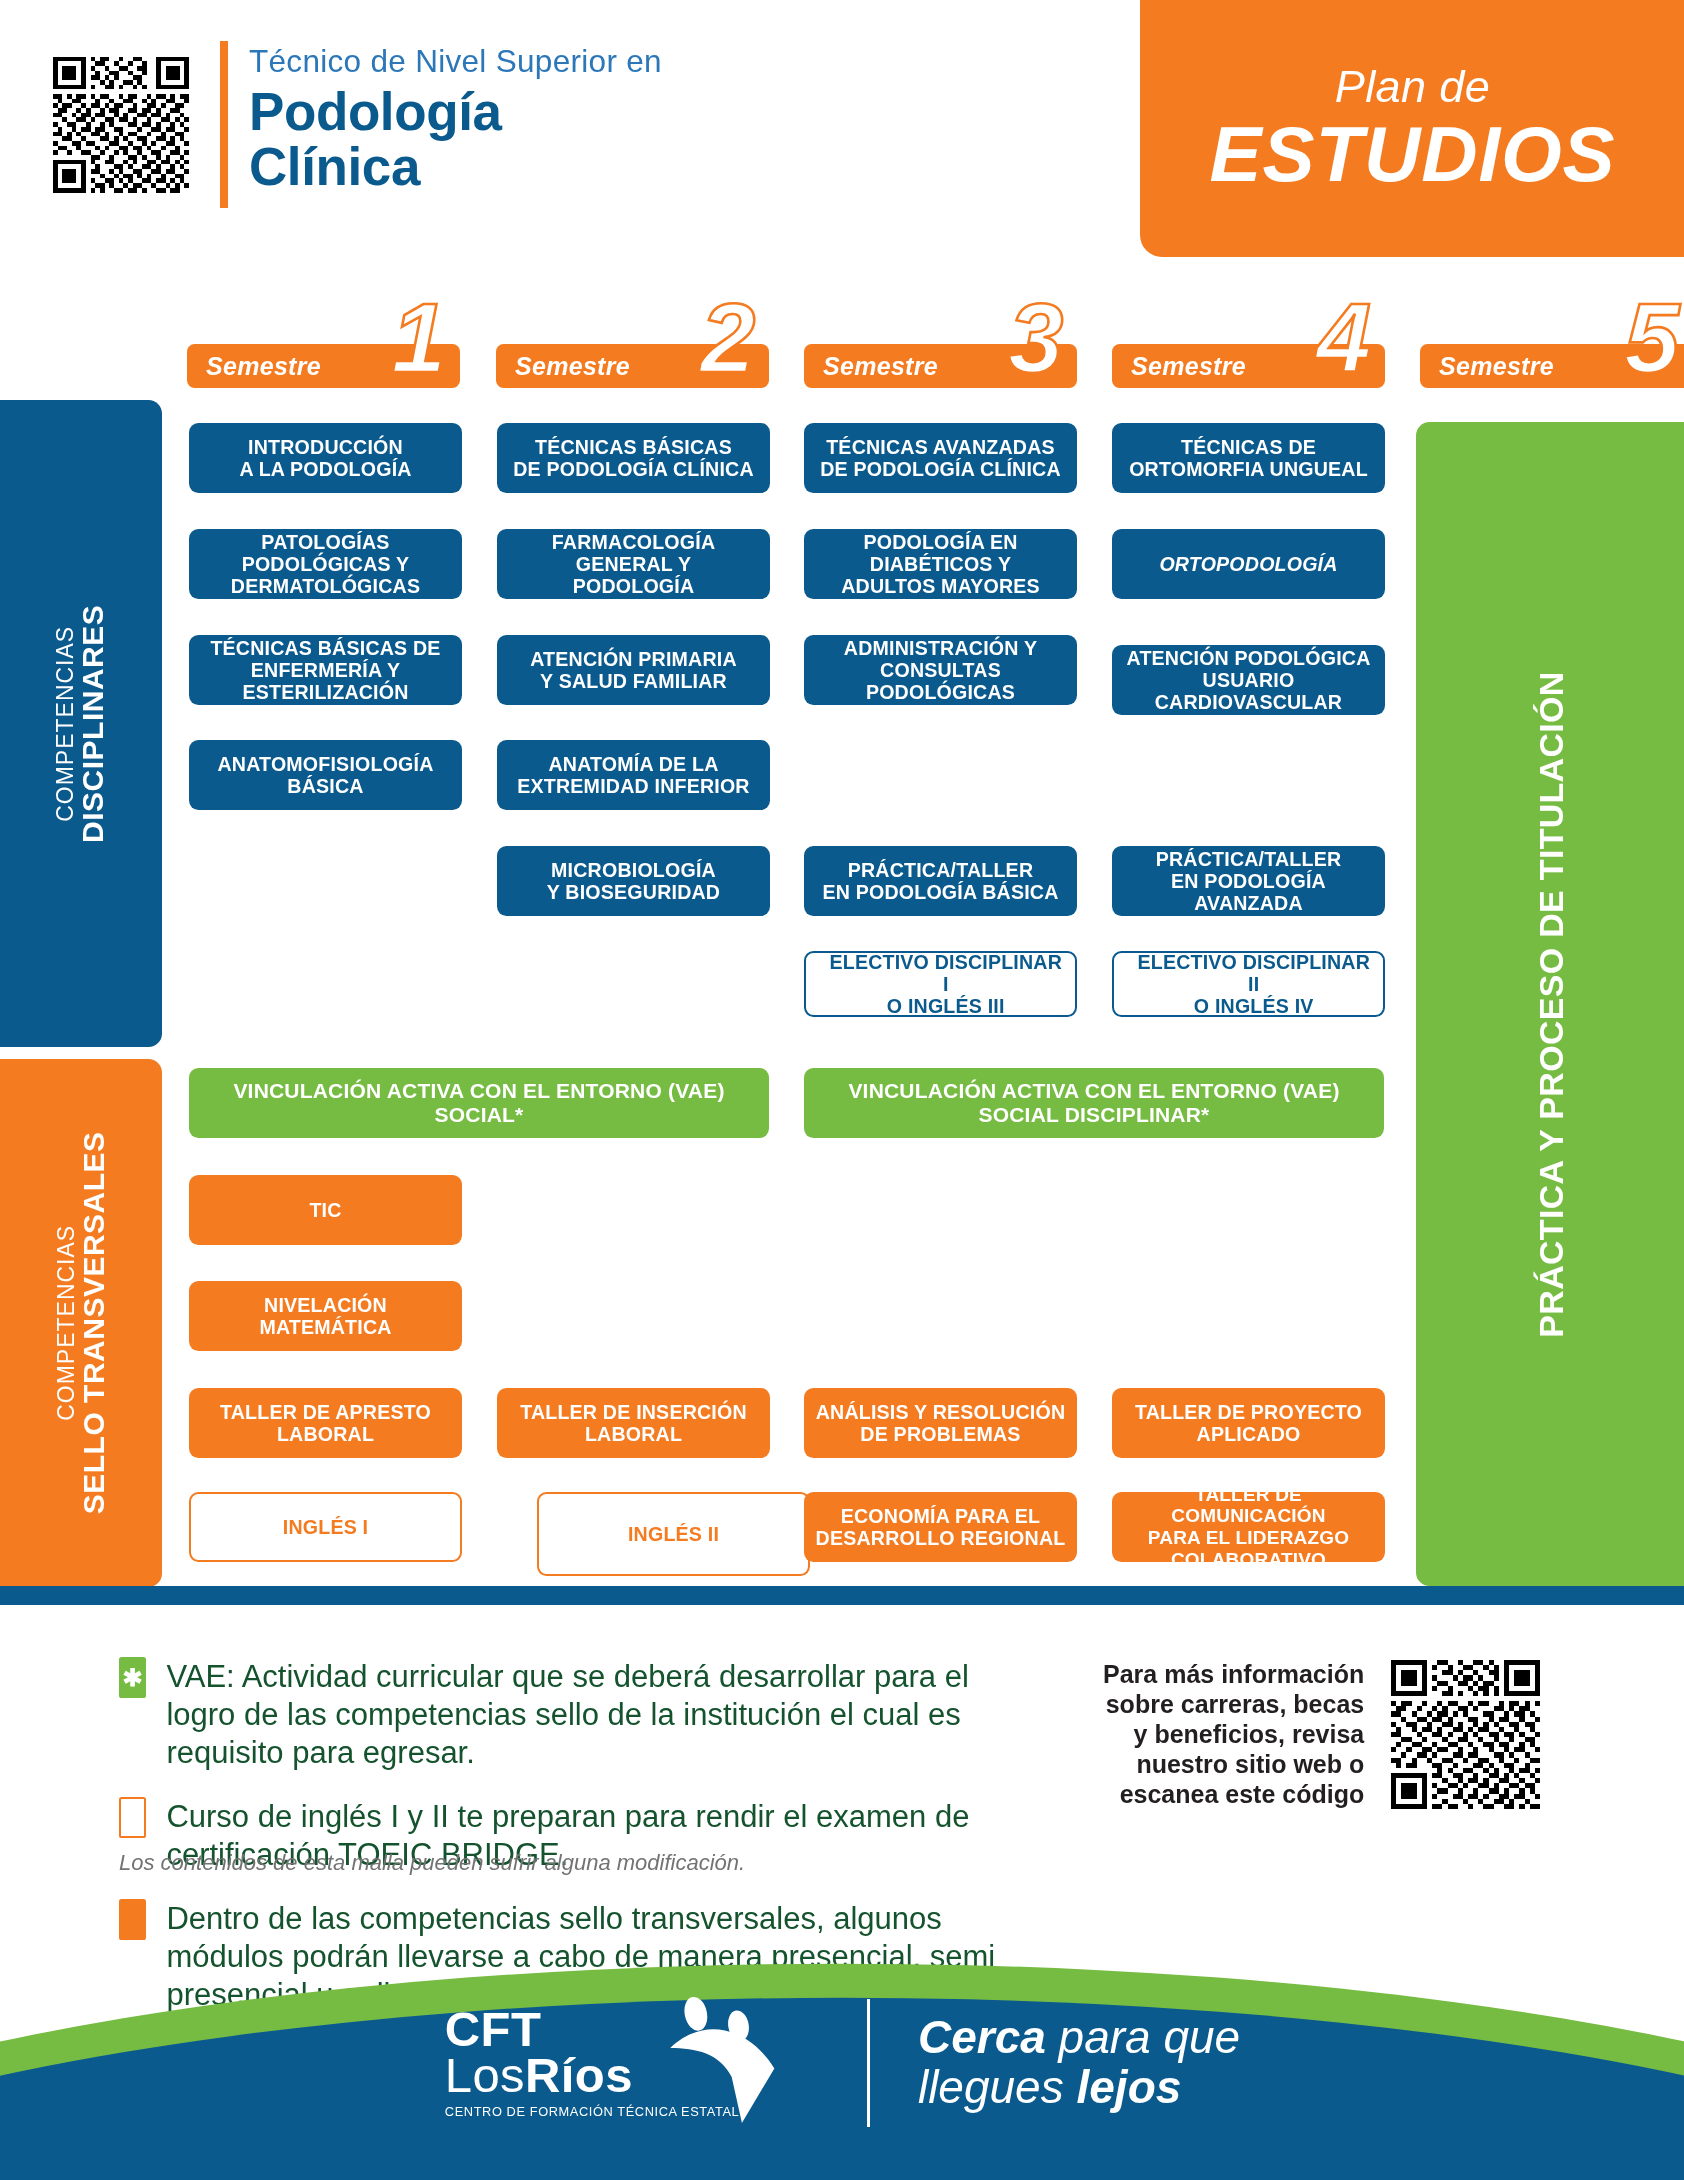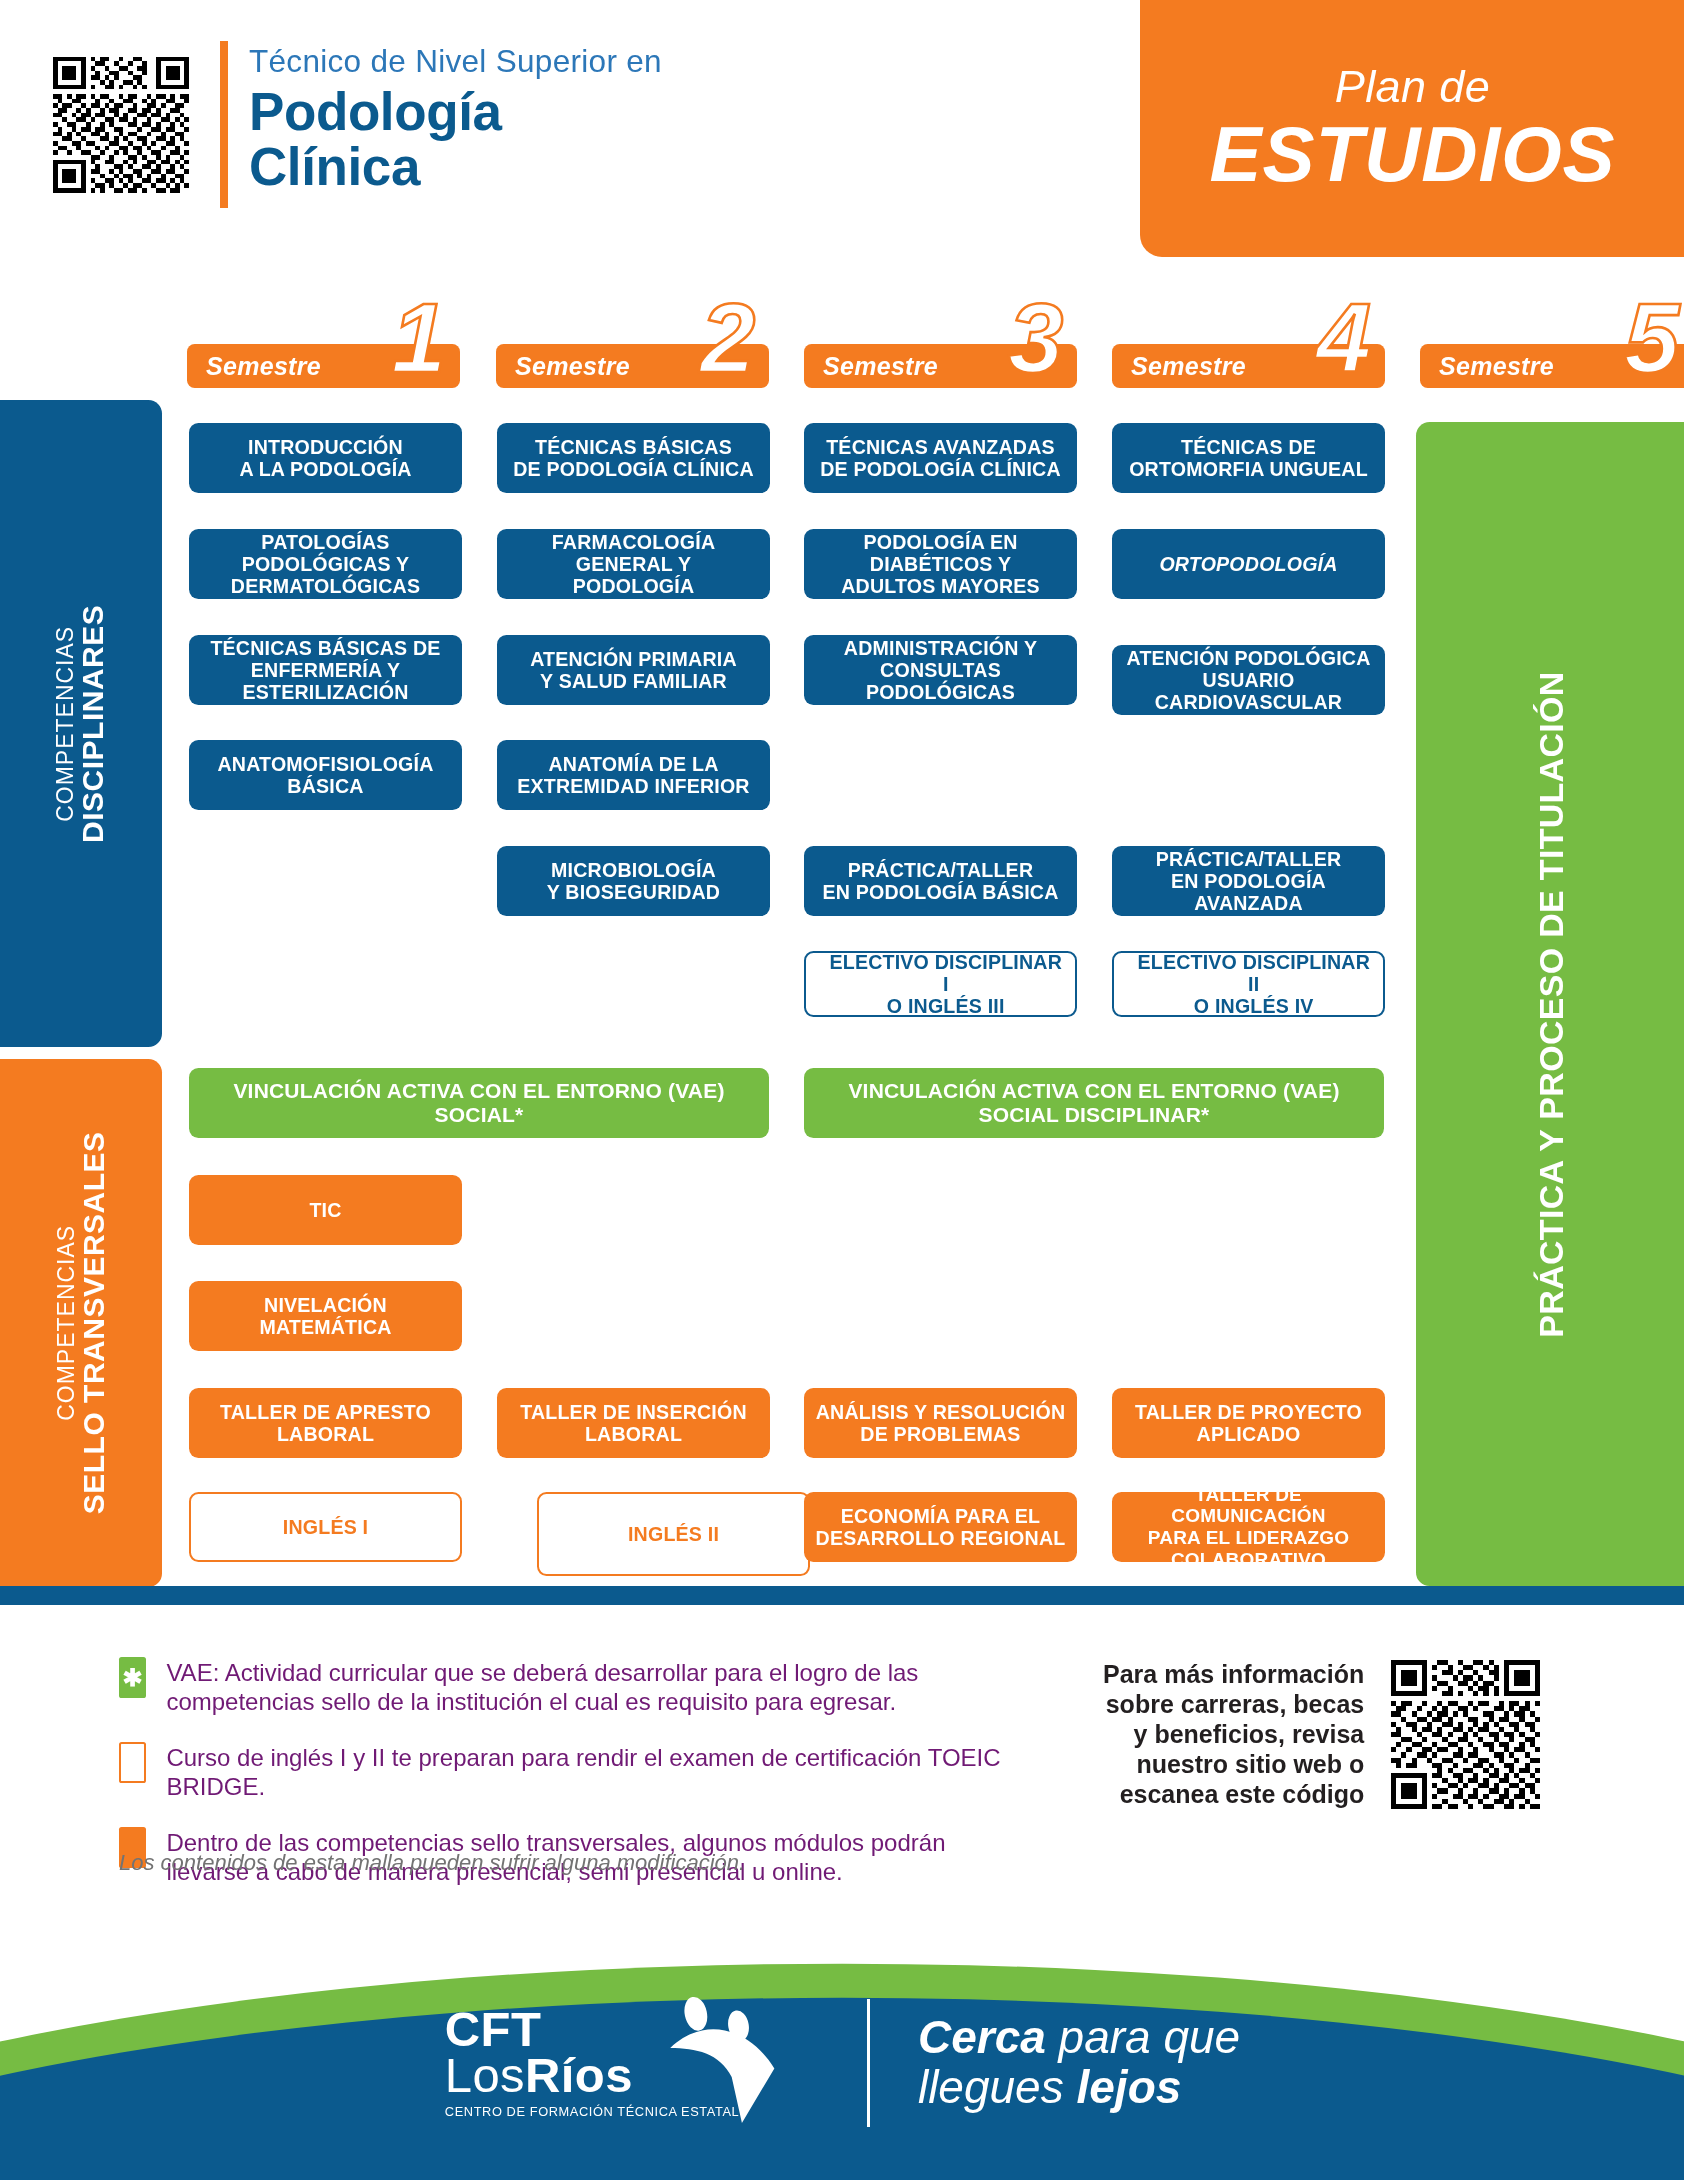--- a/index.html
+++ b/index.html
@@ -96,21 +96,21 @@
   #blue-divider{position:absolute;left:0;top:1586px;width:1685px;height:19px;background:#0B5A8E;}
 
   
   #legend{position:absolute;left:119px;top:1657px;width:903px;}
   .leg-row{display:flex;align-items:flex-start;margin-bottom:25.6px;}
   .leg-swatch{width:27px;height:41px;flex:0 0 27px;margin-right:20.4px;border-radius:2.6px;
      display:flex;align-items:center;justify-content:center;}
   .sw-green{background:#76BC43;color:#fff;font-size:24px;font-weight:bold;line-height:1;}
   .sw-outline{background:#fff;border:2.6px solid #F47B20;box-sizing:border-box;}
   .sw-orange{background:#F47B20;}
-  .leg-text{font-size:24px;color:#701a75;line-height:1.22;padding-top:0.9px;}
+  .leg-text{font-size:31px;color:#14532d;line-height:1.22;padding-top:0.9px;}
   #malla-note{position:absolute;left:119px;top:1850px;font-style:italic;font-size:22px;color:#737373;}
 
   
   #qr-info{position:absolute;left:1103px;top:1659px;display:flex;align-items:center;}
   #qr-info-text{
     font-size:25px;font-weight:bold;color:#231F20;text-align:right;line-height:1.2;
     margin-right:27px;
   }
   #qr-bottom{width:149px;height:149px;}
 

